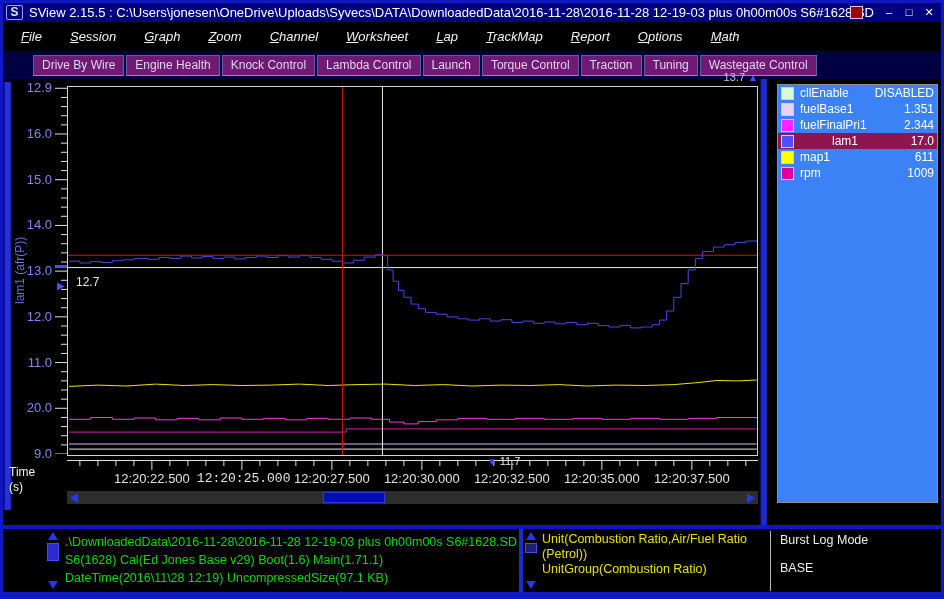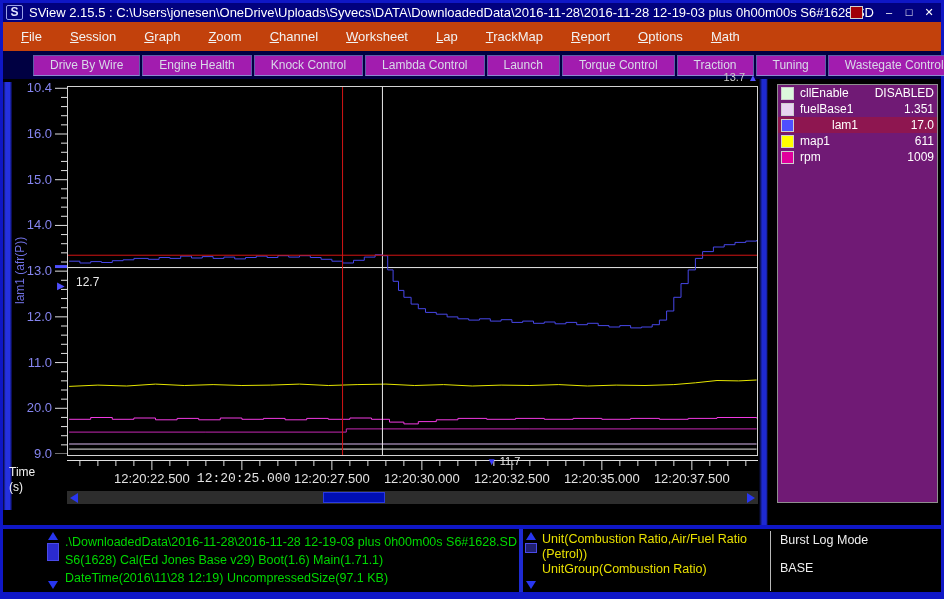--- a/index.html
+++ b/index.html
@@ -5,33 +5,33 @@
   html,body{margin:0;padding:0;width:944px;height:599px;overflow:hidden;background:#0f17c6;
     font-family:"Liberation Sans","DejaVu Sans",sans-serif;-webkit-font-smoothing:none;}
   .window{position:absolute;inset:0;background:#0f17c6;}
   .titlebar{position:absolute;left:3px;right:3px;top:3px;height:19px;background:#01017e;color:#fff;
     font-size:13px;display:flex;align-items:center;white-space:nowrap;overflow:hidden;}
   .app-icon{width:15px;height:13px;margin:0 6px 0 3px;color:#dfe3ff;font-weight:bold;font-size:12px;
     line-height:13px;text-align:center;border:1px solid #9aa2e8;border-radius:2px;flex:0 0 auto;}
   .win-buttons{position:absolute;right:4px;top:2px;display:flex;gap:4px;align-items:center;}
   .win-btn{width:16px;height:14px;color:#fff;font-size:11px;line-height:14px;text-align:center;}
   .red-sq{width:11px;height:11px;background:#a00008;border:1px solid #d0d0d0;margin-right:14px;}
-  .menubar{position:absolute;left:3px;right:3px;top:22px;height:29px;background:#c2410c;color:#fff;}
+  .menubar{position:absolute;left:3px;right:3px;top:22px;height:29px;background:#000000;color:#fff;font-style:italic;}
   #menu-items{position:absolute;left:4px;top:0;height:29px;display:flex;align-items:center;}
   .menu-item{padding:0 14px;font-size:13px;color:#f2f2f2;}
   .menu-item u{text-decoration:underline;}
   .menu-status{position:absolute;right:0;top:0;bottom:0;width:360px;border-left:1px solid #8a8ac0;
     font-size:11px;color:#e9e9f6;padding:1px 0 0 6px;line-height:13px;}
   .ms-row{display:flex;}
   .ms-row span{display:inline-block;}
   .ms-c1{width:120px;} .ms-c2{width:60px;}
   .tabbar{position:absolute;left:3px;right:3px;top:51px;height:28px;background:#000042;
     display:flex;align-items:center;padding-left:30px;box-sizing:border-box;}
-  .tab{height:19px;line-height:19px;padding:0 16px;margin-right:2px;font-size:12px;color:#d9d9e8;
-    background:#a21caf;border:1px solid #5d5da8;border-bottom-color:#8b8bd0;white-space:nowrap;}
+  .tab{height:19px;line-height:19px;padding:0 8px;margin-right:2px;font-size:12px;color:#d9d9e8;
+    background:#701a75;border:1px solid #5d5da8;border-bottom-color:#8b8bd0;white-space:nowrap;}
   .main{position:absolute;left:3px;right:3px;top:79px;height:446px;background:#000;}
   .vsplit-left{position:absolute;left:0;top:3px;width:9px;height:428px;
     background:linear-gradient(90deg,#050530,#2531e0 30%,#2531e0 75%,#050530);}
   .vsplit-right{position:absolute;left:756px;top:0;width:9px;height:446px;
     background:linear-gradient(90deg,#000,#1e2ad2 35%,#1e2ad2 80%,#000);}
   .y-axis-title{position:absolute;left:10px;top:7px;height:368px;width:14px;display:flex;
     align-items:center;justify-content:center;color:#6f6fe2;font-size:12px;
     writing-mode:vertical-rl;transform:rotate(180deg);white-space:nowrap;}
   .ylab{position:absolute;left:13px;width:36px;text-align:right;color:#8585ef;font-size:13px;height:14px;line-height:14px;}
   .xlab{position:absolute;top:392px;width:90px;text-align:center;color:#e2e2e2;font-size:13px;white-space:nowrap;}
@@ -44,21 +44,21 @@
   .marker-ref-arrow{position:absolute;left:-11px;font-size:10px;color:#4f4fff;line-height:10px;}
   .marker-ref-text{position:absolute;left:8px;font-size:12px;color:#e9e9e9;line-height:12px;}
   .marker-min{position:absolute;top:369px;font-size:11px;color:#e9e9e9;white-space:nowrap;line-height:11px;z-index:5;}
   .marker-min .tri{color:#3f3fff;font-size:10px;}
   .time-axis-name{position:absolute;left:6px;top:386px;color:#f2f2f2;font-size:12px;line-height:15px;}
   .hscroll{position:absolute;left:64px;top:412px;width:691px;height:13px;background:#2d2d2d;}
   .hs-arrow{position:absolute;top:2px;width:0;height:0;border-top:5px solid transparent;border-bottom:5px solid transparent;}
   .hs-left{left:3px;border-right:8px solid #2836f0;}
   .hs-right{right:3px;border-left:8px solid #2836f0;}
   .hs-thumb{position:absolute;left:256px;top:1px;width:62px;height:11px;background:#000fb4;border:1px solid #2a3ae0;box-sizing:border-box;}
-  .right-panel{position:absolute;left:774px;top:5px;width:161px;height:419px;border:1px solid #8f8f8f;background:#701a75;box-sizing:border-box;}
+  .right-panel{position:absolute;left:774px;top:5px;width:161px;height:419px;border:1px solid #8f8f8f;background:#3b82f6;box-sizing:border-box;}
   .chan-row{display:flex;align-items:center;height:16px;padding:0 3px;font-size:12px;color:#fff;}
   .chan-row.sel{background:#8e1650;gap:32px;}
   .swatch{width:11px;height:11px;border:1px solid #cfcfcf;margin-right:6px;flex:0 0 auto;}
   .chan-name{flex:1;white-space:nowrap;overflow:hidden;}
   .chan-val{text-align:right;white-space:nowrap;}
   .bottombar{position:absolute;left:3px;right:3px;top:529px;height:63px;background:#000;overflow:hidden;}
   .bb-vblue{position:absolute;left:516px;top:0;width:4px;height:63px;background:#1e2ad2;}
   .bb-vgray{position:absolute;left:767px;top:2px;width:1px;height:60px;background:#b9b9b9;}
   .mini-scroll{position:absolute;top:3px;width:15px;height:57px;}
   .msc-up{position:absolute;left:2px;top:0;width:0;height:0;border-left:5px solid transparent;border-right:5px solid transparent;border-bottom:8px solid #2836f0;}
@@ -234,20 +234,25 @@
         <div class="chan-row">
           <div class="swatch" style="background: rgb(220, 248, 220);"></div>
           <div class="chan-name">cllEnable</div>
           <div class="chan-val">DISABLED</div>
         </div>
         <div class="chan-row">
           <div class="swatch" style="background: rgb(232, 212, 242);"></div>
           <div class="chan-name">fuelBase1</div>
           <div class="chan-val">1.351</div>
         </div>
+        <div class="chan-row">
+          <div class="swatch" style="background: rgb(255, 34, 255);"></div>
+          <div class="chan-name">fuelFinalPri1</div>
+          <div class="chan-val">2.344</div>
+        </div>
         <div class="chan-row sel">
           <div class="swatch" style="background: rgb(79, 79, 255);"></div>
           <div class="chan-name">lam1</div>
           <div class="chan-val">17.0</div>
         </div>
         <div class="chan-row">
           <div class="swatch" style="background: rgb(255, 255, 0);"></div>
           <div class="chan-name">map1</div>
           <div class="chan-val">611</div>
         </div>
@@ -258,21 +263,21 @@
         </div>
       </div>
   <div class="ylab" style="top: 368px;">9.0</div>
       <div class="ylab" style="top: 322.286px;">20.0</div>
       <div class="ylab" style="top: 276.571px;">11.0</div>
       <div class="ylab" style="top: 230.857px;">12.0</div>
       <div class="ylab" style="top: 185.143px;">13.0</div>
       <div class="ylab" style="top: 139.429px;">14.0</div>
       <div class="ylab" style="top: 93.7143px;">15.0</div>
       <div class="ylab" style="top: 48px;">16.0</div>
-      <div class="ylab" style="top: 2.28571px;">10.4</div>
+      <div class="ylab" style="top: 2.28571px;">12.9</div>
       <div class="xlab" style="left: 103.875px;">12:20:22.500</div>
       <div class="xlab" style="left: 193.87px; font-family: Liberation Mono, monospace;">12:20:25.000</div>
       <div class="xlab" style="left: 283.865px;">12:20:27.500</div>
       <div class="xlab" style="left: 373.859px;">12:20:30.000</div>
       <div class="xlab" style="left: 463.854px;">12:20:32.500</div>
       <div class="xlab" style="left: 553.849px;">12:20:35.000</div>
       <div class="xlab" style="left: 643.844px;">12:20:37.500</div>
     </div>
 
   <div class="bottombar">

